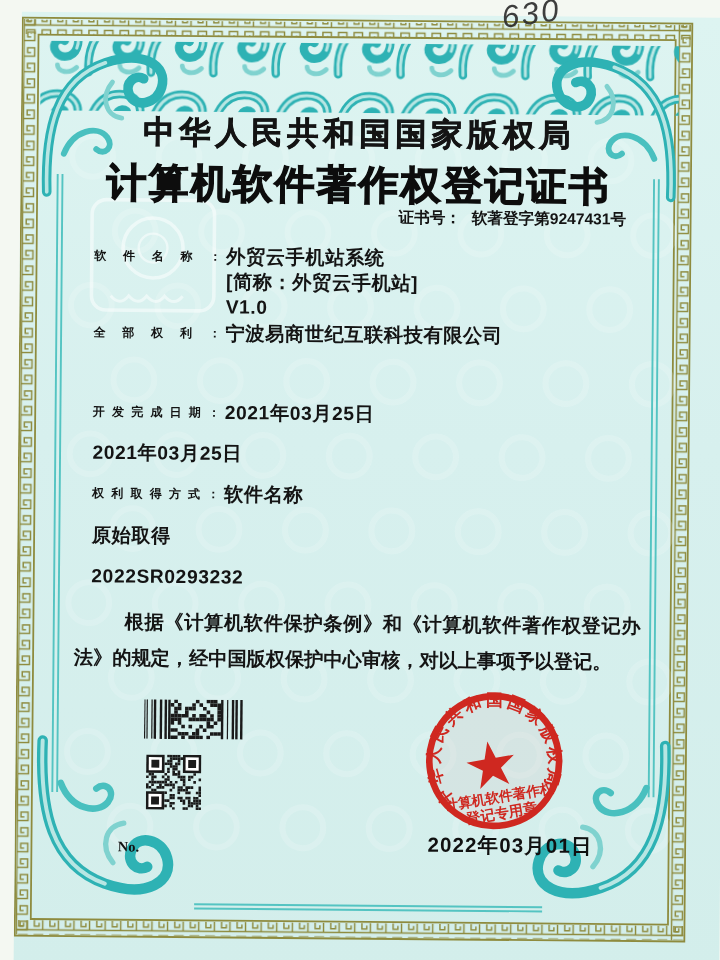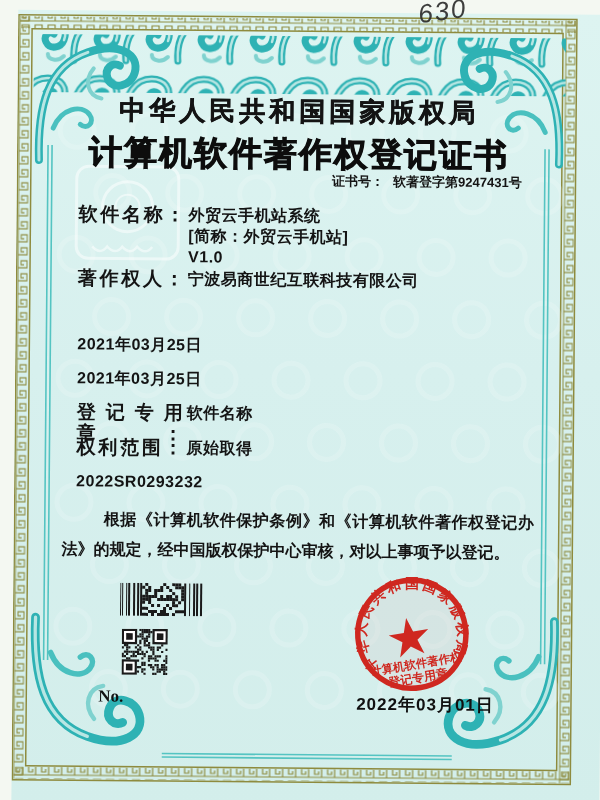--- a/index.html
+++ b/index.html
@@ -11,28 +11,28 @@
   .frame-svg{position:absolute;left:0;top:0;}
   .authority{position:absolute;left:22px;top:82px;width:520px;text-align:center;
              font-size:26px;font-weight:bold;letter-spacing:4px;color:#141414;
              -webkit-text-stroke:0.5px #141414;}
   .cert-title{position:absolute;left:22px;top:120px;width:520px;text-align:center;
               font-size:33px;font-weight:bold;letter-spacing:2px;color:#0d0d0d;
               -webkit-text-stroke:1px #0d0d0d;}
   .cert-no{position:absolute;top:160px;right:83px;font-size:13px;font-weight:bold;color:#141414;}
   .cert-no .lbl{margin-right:9px;}
   .row{position:absolute;left:62px;display:flex;align-items:flex-start;color:#141414;}
-  .row .lbl{display:inline-block;width:106px;font-size:19px;font-weight:bold;
+  .row .lbl{display:inline-block;width:106px;font-size:10px;font-weight:bold;
             text-align:justify;text-align-last:justify;margin-right:4px;line-height:21px;}
   .row .val{font-size:16px;font-weight:bold;line-height:21px;letter-spacing:0.5px;}
   .row .val .vline{display:block;}
   .statement{position:absolute;left:48px;top:494px;width:472px;font-size:16px;font-weight:bold;
              color:#141414;line-height:30px;text-indent:42px;text-align:justify;word-break:break-all;}
   .serial{position:absolute;left:86px;top:676px;display:flex;align-items:baseline;}
-  .serial .no-lbl{font-family:"Liberation Serif",serif;font-weight:bold;font-size:17px;color:#111;}
+  .serial .no-lbl{font-family:"Liberation Serif",serif;font-weight:bold;font-size:12px;color:#111;margin-top:12px;}
   .serial .no-val{font-family:"DejaVu Sans Mono",monospace;font-size:17px;color:#c6626f;
                   letter-spacing:2px;margin-left:10px;}
   .issue-date{position:absolute;left:344px;top:680px;font-size:17px;font-weight:bold;
               letter-spacing:1px;color:#101010;}
   .handwriting{position:absolute;left:418px;top:-4px;font-size:26px;font-style:italic;
                color:#2a2a2a;transform:rotate(-8deg);opacity:0.9;letter-spacing:2px;}
   .seal-svg{position:absolute;left:333px;top:555px;}
   .code{position:absolute;}
 </style>
 </head>
@@ -167,35 +167,35 @@
 
     <div class="row" style="top:193px">
       <span class="lbl">软件名称：</span>
       <span class="val">
         <span class="vline">外贸云手机站系统</span>
         <span class="vline">[简称：外贸云手机站]</span>
         <span class="vline">V1.0</span>
       </span>
     </div>
     <div class="row" style="top:257px">
-      <span class="lbl">著作权人：</span>
+      <span class="lbl">全部权利：</span>
       <span class="val">宁波易商世纪互联科技有限公司</span>
     </div>
     <div class="row" style="top:323px">
+      <span class="lbl">开发完成日期：</span>
       <span class="val">2021年03月25日</span>
     </div>
     <div class="row" style="top:357px">
       <span class="val">2021年03月25日</span>
     </div>
     <div class="row" style="top:391px">
-      <span class="lbl">登记专用章：</span>
+      <span class="lbl">权利取得方式：</span>
       <span class="val">软件名称</span>
     </div>
     <div class="row" style="top:426px">
-      <span class="lbl">权利范围：</span>
       <span class="val">原始取得</span>
     </div>
     <div class="row" style="top:460px">
       <span class="val">2022SR0293232</span>
     </div>
 
     <div class="statement">根据《计算机软件保护条例》和《计算机软件著作权登记办法》的规定，经中国版权保护中心审核，对以上事项予以登记。</div>
 
     <svg id="barcode" class="code" style="left:107px;top:572px" width="84" height="33">
         <rect x="0" y="0" width="1" height="33" fill="#1a1a1a"></rect>

